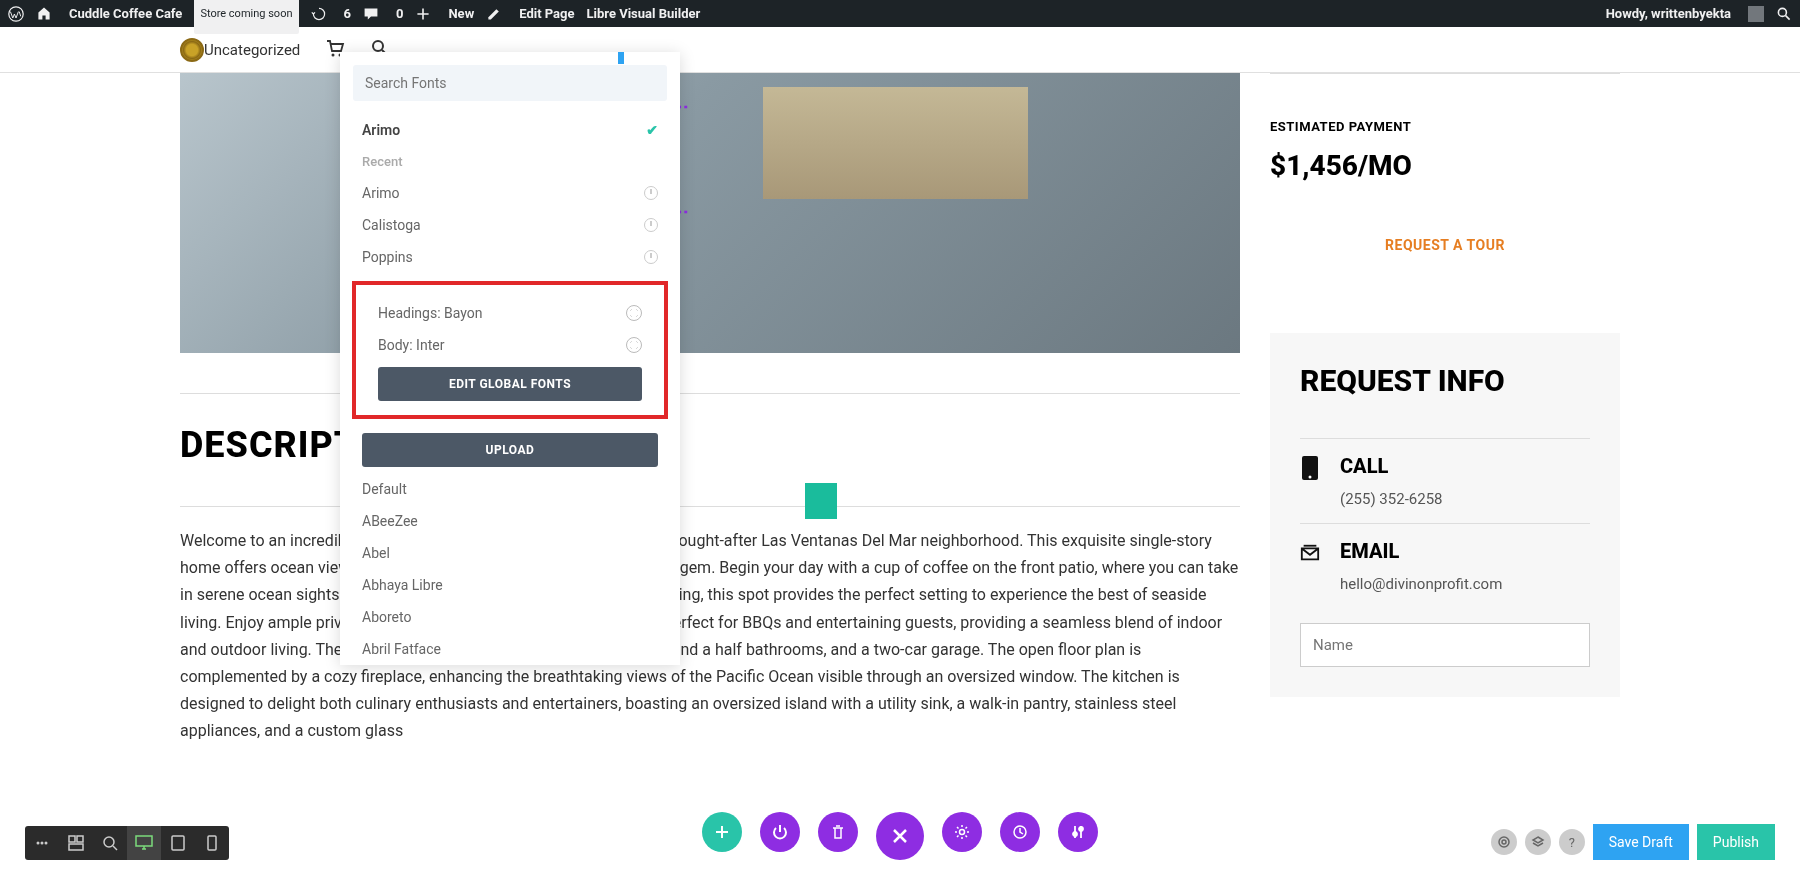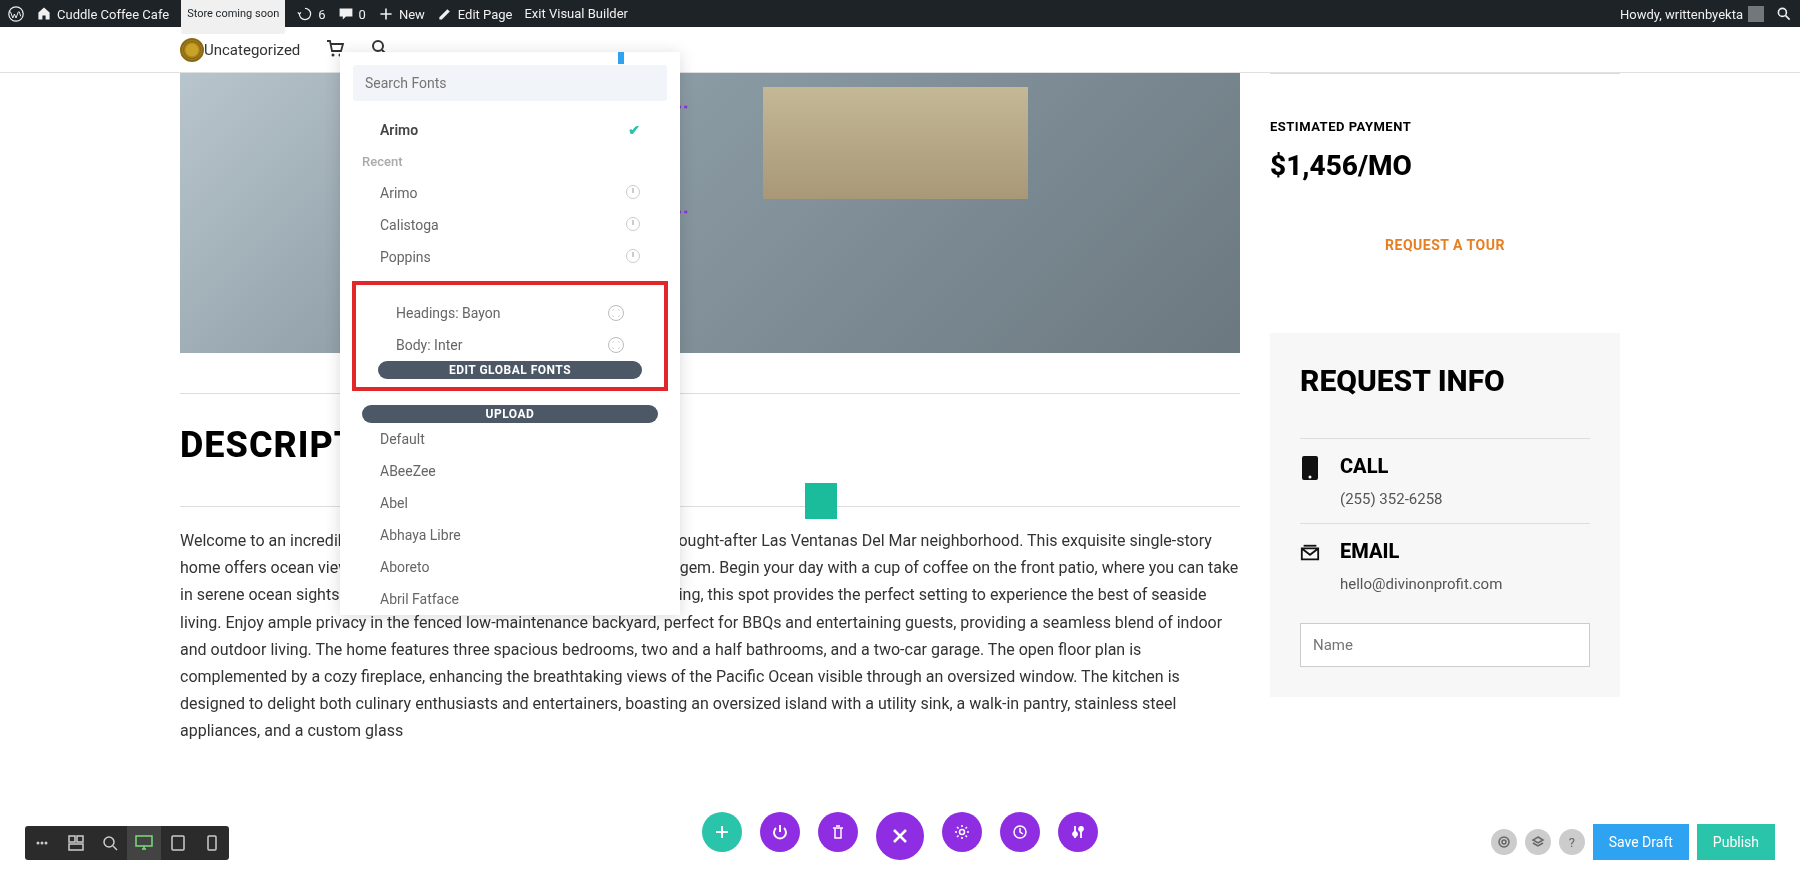--- a/index.html
+++ b/index.html
@@ -1,21 +1,21 @@
 <!DOCTYPE html>
 <html><head>
 <meta charset="utf-8">
 <style>
 * { margin: 0; padding: 0; box-sizing: border-box; font-family: -apple-system, BlinkMacSystemFont, "Segoe UI", Roboto, sans-serif; }
 body { background: #fff; overflow: hidden; width: 1800px; height: 885px; position: relative; }
 
 
 .wp-admin-bar { background: #1d2327; color: #f0f0f1; height: 27px; display: flex; align-items: center; justify-content: space-between; font-size: 13px; padding: 0 8px; }
 .wp-admin-left, .wp-admin-right { display: flex; align-items: center; gap: 12px; }
-.wp-admin-bar .item { display: flex; align-items: flex-end; gap: 5px; cursor: pointer; }
+.wp-admin-bar .item { display: flex; align-items: flex-start; gap: 17px; cursor: pointer; font-weight: bold; }
 .wp-admin-bar .badge { background: #f0f0f1; color: #1d2327; padding: 14px 6px; font-size: 11px; border-radius: 2px; }
 .wp-icon { width: 16px; height: 16px; fill: #f0f0f1; }
 .avatar-box { width: 16px; height: 16px; background: #72777c; }
 
 
 .site-header { background: #fff; height: 46px; display: flex; align-items: center; padding: 0 180px 0 180px; border-bottom: 1px solid #e0e0e0; }
 .logo { width: 24px; height: 24px; border-radius: 50%; background: radial-gradient(circle, #c9a227 40%, #8b6914 60%, #c9a227 80%); border: 2px solid #8b6914; }
 .site-nav { display: flex; align-items: center; gap: 25px; font-size: 15px; color: #333; }
 
 
@@ -42,29 +42,29 @@
 .req-info-title { font-size: 30px; font-weight: 800; margin-bottom: 40px; }
 .contact-block { display: flex; gap: 20px; padding: 15px 0; border-top: 1px solid #ddd; }
 .contact-icon { width: 20px; height: 28px; }
 .contact-title { font-size: 20px; font-weight: 800; }
 .contact-val { font-size: 15px; color: #555; margin-top: 12px; }
 .name-input { width: 100%; padding: 12px; border: 1px solid #ccc; background: #fff; font-size: 15px; color: #999; margin-top: 15px; }
 
 
 .font-popup { position: absolute; left: 340px; top: 52px; width: 340px; background: #fff; box-shadow: 0 2px 15px rgba(0,0,0,0.15); z-index: 100; max-height: 640px; overflow: hidden; }
 .font-search { margin: 13px; padding: 10px 12px; background: #f1f5f9; border: none; width: calc(100% - 26px); font-size: 14px; color: #888; border-radius: 3px; }
-.font-item { padding: 8px 40px; font-size: 14px; color: #666; display: flex; justify-content: space-between; cursor: pointer; }
+.font-item { padding: 8px 22px; font-size: 14px; color: #666; display: flex; justify-content: space-between; align-items: center; cursor: pointer; }
 .font-item.selected { font-weight: 600; color: #444; }
 .font-section-label { padding: 8px 22px; font-size: 13px; color: #aaa; font-weight: 500; }
 .check { color: #29c4a9; font-size: 14px; }
 .clock { width: 14px; height: 14px; border: 1.5px solid #ccc; border-radius: 50%; position: relative; }
 .clock::after { content: ''; position: absolute; left: 5px; top: 2px; width: 1.5px; height: 5px; background: #ccc; }
 .globe { width: 16px; height: 16px; border: 1.5px solid #bbb; border-radius: 50%; background: radial-gradient(circle, transparent 40%, #bbb 41%, #bbb 43%, transparent 44%); }
 .red-box { border: 4px solid #e12729; margin: 8px 12px; padding: 12px 0 8px 0; }
-.popup-btn { display: block; margin: 0 22px; padding: 2px; background: #4c5866; color: #fff; font-size: 12px; font-weight: 700; text-align: center; letter-spacing: 0.5px; border: none; width: calc(100% - 44px); cursor: pointer; border-radius: 10px; }
+.popup-btn { display: block; margin: 6px 22px; padding: 10px; background: #4c5866; color: #fff; font-size: 12px; font-weight: 700; text-align: center; letter-spacing: 0.5px; border: none; width: calc(100% - 44px); cursor: pointer; border-radius: 3px; }
 
 .blue-notch { position: absolute; left: 618px; top: 52px; width: 6px; height: 12px; background: #2ea3f2; z-index: 101; }
 
 
 .left-toolbar { position: absolute; left: 25px; bottom: 25px; background: #2b2b2b; display: flex; padding: 0; border-radius: 3px; z-index: 200; }
 .left-toolbar .tb-btn { width: 34px; height: 34px; display: flex; align-items: center; justify-content: center; cursor: pointer; }
 .left-toolbar .tb-btn.active { background: #434343; }
 
 .center-toolbar { position: absolute; left: 50%; bottom: 25px; transform: translateX(-50%); display: flex; gap: 18px; z-index: 200; }
 .circ-btn { width: 40px; height: 40px; border-radius: 50%; background: #8e2de2; display: flex; align-items: center; justify-content: center; cursor: pointer; color: #fff; }
@@ -111,21 +111,21 @@
           <path d="M10 3 V17 M3 10 H17" stroke="#f0f0f1" stroke-width="2"></path>
         </svg>
         <span>New</span>
       </span>
     <span class="item">
         <svg class="wp-icon" viewBox="0 0 20 20">
           <path d="M3 14 L13 4 L16 7 L6 17 L3 17 Z" fill="#f0f0f1"></path>
         </svg>
         <span>Edit Page</span>
       </span>
-    <span class="item">Exit Visual Builder</span>
+    <span class="item">Libre Visual Builder</span>
   </div>
   <div class="wp-admin-right">
     <span class="item">
         <span>Howdy, writtenbyekta</span>
         <span class="avatar-box"></span>
       </span>
     <span class="item">
         <svg class="wp-icon" viewBox="0 0 20 20">
           <circle cx="8" cy="8" r="5" fill="none" stroke="#f0f0f1" stroke-width="2"></circle>
           <path d="M12 12 L17 17" stroke="#f0f0f1" stroke-width="2"></path>

